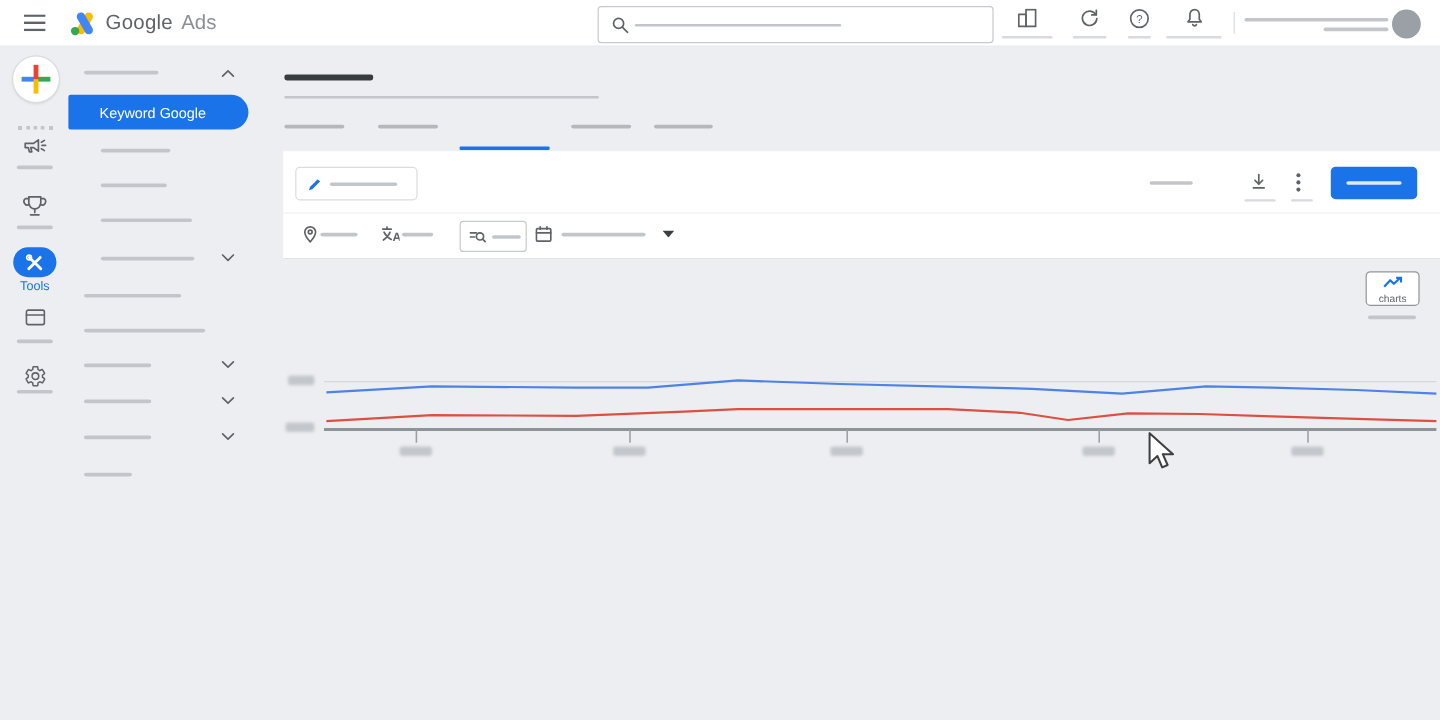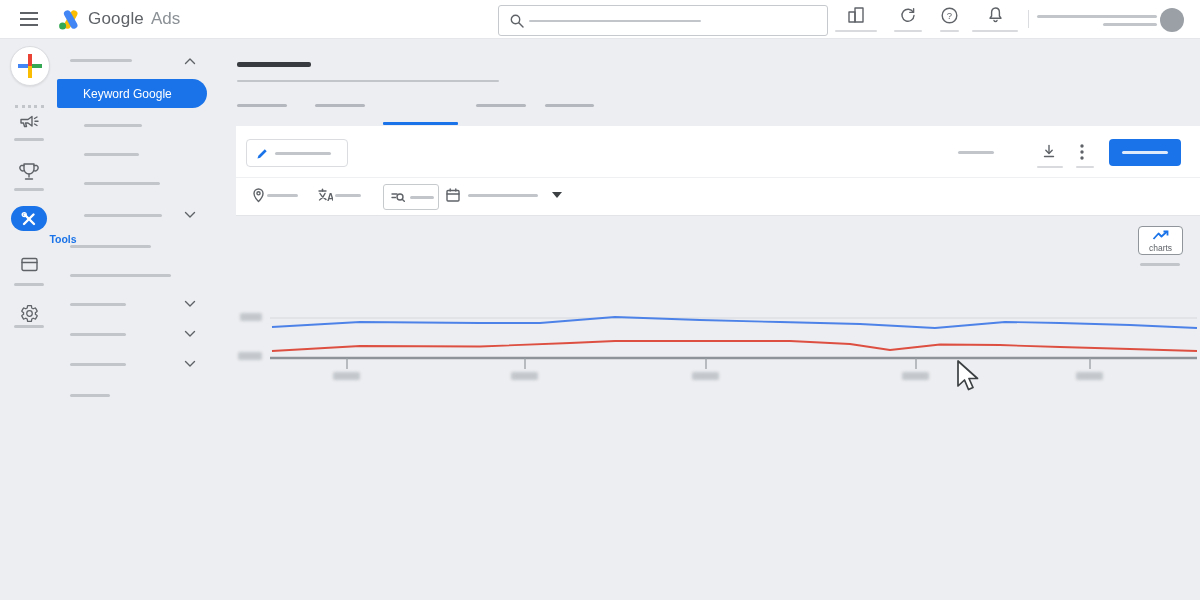--- a/index.html
+++ b/index.html
@@ -14,21 +14,21 @@
   .icon-underline{position:absolute;height:2px;background:#d8dadd;border-radius:1px;}
   
   #topbar{position:absolute;left:0;top:0;width:1200px;height:38px;background:#fff;border-bottom:1px solid #e4e6e9;}
   .logo-google{font-size:17px;color:#5f6368;font-weight:500;letter-spacing:.2px;}
   .logo-ads{font-size:17px;color:#8a9095;margin-left:5px;}
   #searchbox{position:absolute;left:498px;top:5px;width:328px;height:29px;background:#fff;border:1px solid #c6c9cd;border-radius:3px;}
   
   #plus-btn{position:absolute;left:10px;top:46px;width:38px;height:38px;border-radius:50%;background:#fff;border:1px solid #dadce0;box-shadow:0 1px 2px rgba(0,0,0,.08);}
   .plus-arm{position:absolute;}
   #tools-pill{position:absolute;left:11px;top:206px;width:36px;height:25px;border-radius:13px;background:#1a73e8;display:flex;align-items:center;justify-content:center;}
-  #tools-label{position:absolute;left:0;top:233px;width:58px;text-align:center;font-size:10.5px;color:#1a73e8;font-weight:700;margin-left:34px;}
+  #tools-label{position:absolute;left:0;top:233px;width:58px;text-align:center;font-size:10.5px;color:#1a73e8;font-weight:400;}
   
   #kp-pill{position:absolute;left:57px;top:79px;width:150px;height:29px;background:#1a73e8;border-radius:2px 16px 16px 2px;display:flex;align-items:center;}
   #kp-pill span{color:#fff;font-size:12px;padding-left:26px;white-space:nowrap;}
   
   #toolbar-panel{position:absolute;left:236px;top:126px;width:964px;height:89px;background:#fff;border-bottom:1px solid #e2e4e7;}
   #edit-btn{position:absolute;left:10px;top:13px;width:100px;height:26px;border:1px solid #dadce0;border-radius:4px;background:#fff;display:flex;align-items:center;}
   #primary-btn{position:absolute;left:873px;top:13px;width:72px;height:27px;background:#1a73e8;border-radius:4px;}
   #filter-divider{position:absolute;left:0;top:51px;width:964px;height:1px;background:#eef0f2;}
   #filterbox{position:absolute;left:147px;top:58px;width:54px;height:24px;border:1px solid #c7cacd;border-radius:3px;background:#fff;}
   

